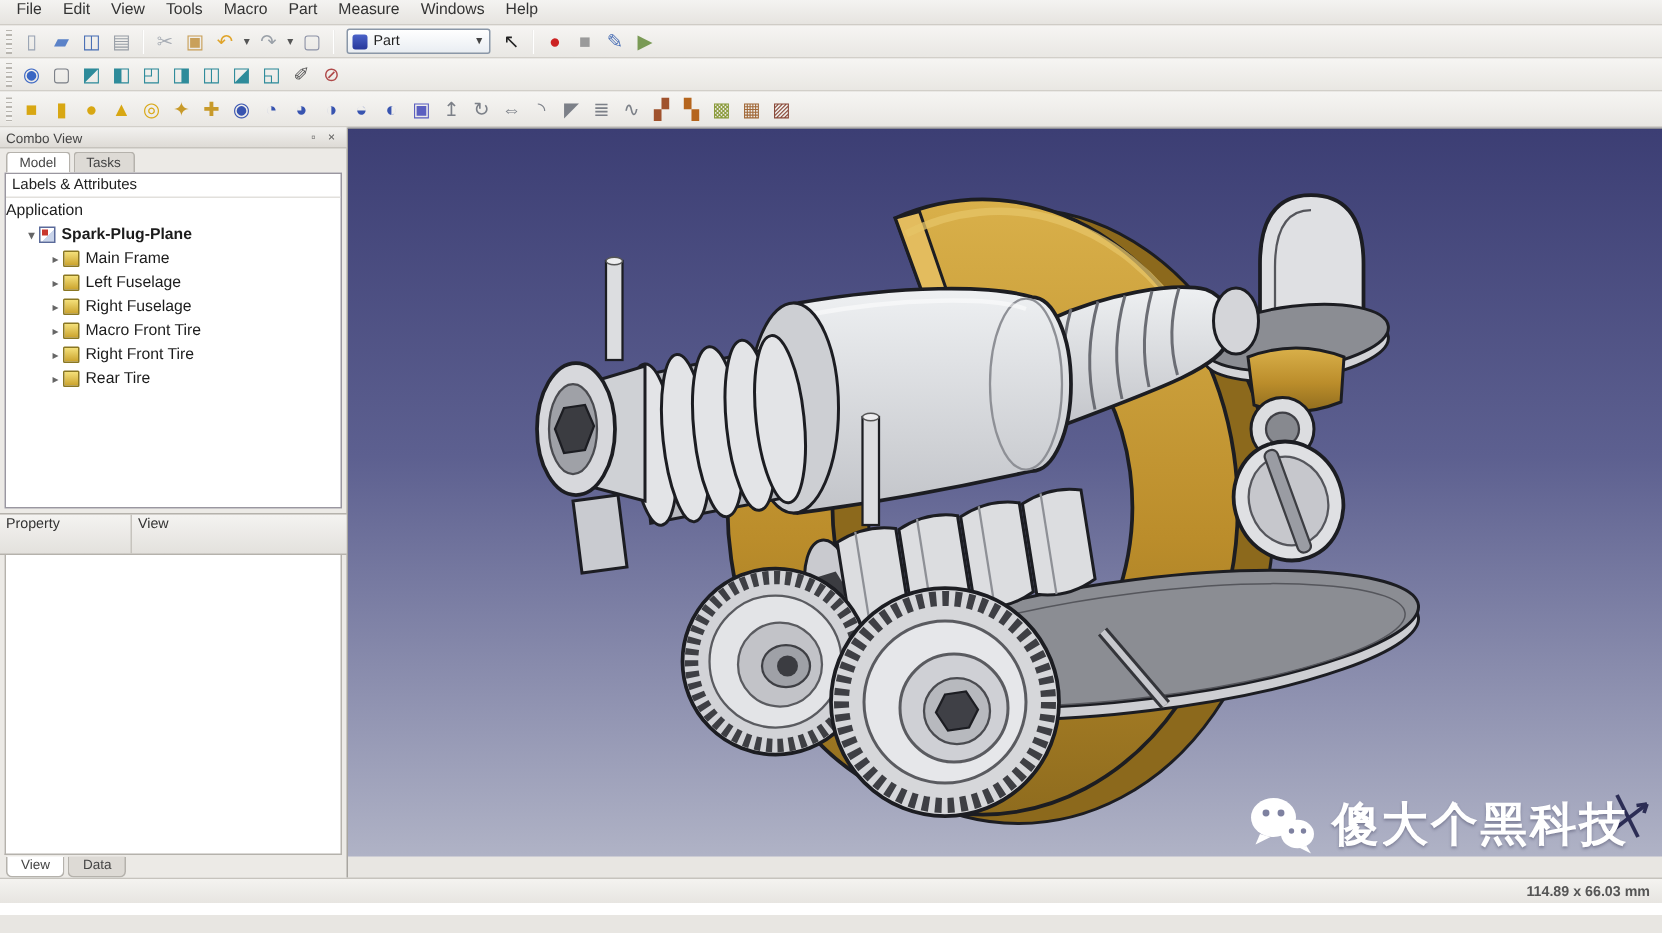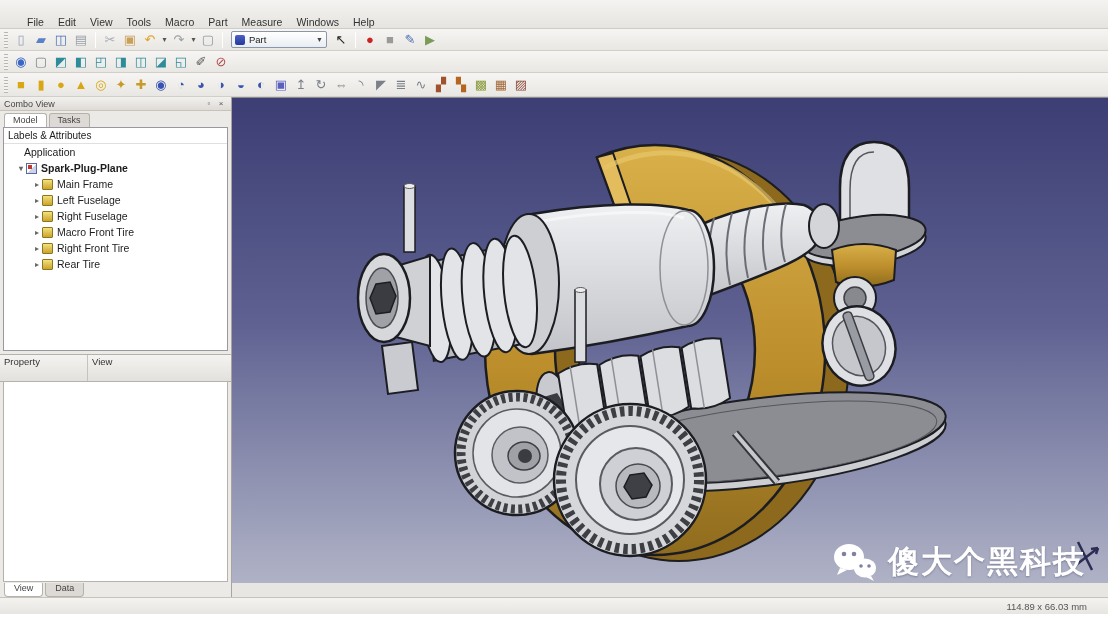--- a/index.html
+++ b/index.html
@@ -10,22 +10,22 @@
   
   .titlebar { height:16px; background:linear-gradient(#dfe7f0,#b9c6d6);
     display:flex; align-items:center; padding:0 5px; gap:5px;
     border-bottom:1px solid #96a4b5; }
   .app-icon { width:11px; height:11px; background:#fff; border:1px solid #8a4040;
     position:relative; }
   .app-icon::after { content:""; position:absolute; inset:2px; background:#c8372d; border-radius:50%; }
   .title-text { font-size:10.5px; color:#2c3a4a; font-weight:bold; }
 
   
-  .menubar { height:29px; background:linear-gradient(#f4f3f1,#e6e4e0);
-    display:flex; align-items:flex-end; padding-left:20px; border-bottom:1px solid #cfccc6; }
+  .menubar { height:17px; background:linear-gradient(#f4f3f1,#e6e4e0);
+    display:flex; align-items:flex-start; padding-left:4px; border-bottom:1px solid #cfccc6; }
   .menu-item { font-size:10.5px; color:#333; padding:0 7px; cursor:default; }
 
   
   .toolbar { display:flex; align-items:center; background:linear-gradient(#f6f5f3,#e9e7e3);
     border-bottom:1px solid #d2cfc9; padding-left:3px; }
   .tb1 { height:22px; } .tb2 { height:22px; } .tb3 { height:24px; }
   .tbtn { width:20px; height:19px; display:flex; align-items:center; justify-content:center;
     border-radius:2px; cursor:default; }
   .tbtn .glyph { font-size:13px; line-height:1; }
   .tbtn.caret { width:9px; } .tbtn.caret .glyph { font-size:8px; }
@@ -85,21 +85,21 @@
     display:flex; align-items:flex-end; padding-left:4px; }
   .mdi-tab { display:flex; align-items:center; gap:4px; height:13px; padding:0 6px;
     background:linear-gradient(#fcfbfa,#efede9); border:1px solid #9a978f; border-bottom:none;
     border-radius:3px 3px 0 0; font-size:9px; color:#333; }
   .mdi-doc-ic { width:9px; height:9px; background:#fff; border:1px solid #8a4040; position:relative; }
   .mdi-doc-ic::after { content:""; position:absolute; inset:1px; background:#c8372d; border-radius:50%; }
   .mdi-status-ic { width:9px; height:9px; background:linear-gradient(#e86a3a,#c03a22); border:1px solid #8a3020; border-radius:1px; }
 
   
   .statusbar { height:17px; background:linear-gradient(#f4f3f0,#e7e5e1); border-top:1px solid #c6c3bd;
-    display:flex; align-items:center; justify-content:flex-end; padding-right:21px; }
+    display:flex; align-items:center; justify-content:flex-end; padding-right:8px;font-weight:bold; }
   .statusbar .dims { font-size:9.5px; color:#555; }
   .bottom-white { height:8px; background:#fff; }
 </style>
 </head>
 <body>
 
 <div class="window">
 
 
   <div class="menubar">
@@ -314,21 +314,21 @@
             <span class="dock-btn">▫</span>
             <span class="dock-btn">×</span>
           </span>
       </div>
       <div class="dock-tabs">
           <span class="dtab active">Model</span>
           <span class="dtab">Tasks</span>
         </div>
       <div class="tree-box">
         <div class="tree-header">Labels &amp; Attributes</div>
-        <div class="tree-row" style="padding-left:20px;">
+        <div class="tree-row" style="padding-left:0;">
           <span>Application</span>
         </div>
         <div class="tree-row" style="padding-left:12px; font-weight:bold;">
           <span class="arrow">▾</span>
           <span class="doc-ic"></span>
           <span>Spark-Plug-Plane</span>
         </div>
         <div>
             <div class="tree-row" style="padding-left:28px;">
             <span class="arrow">▸</span>

